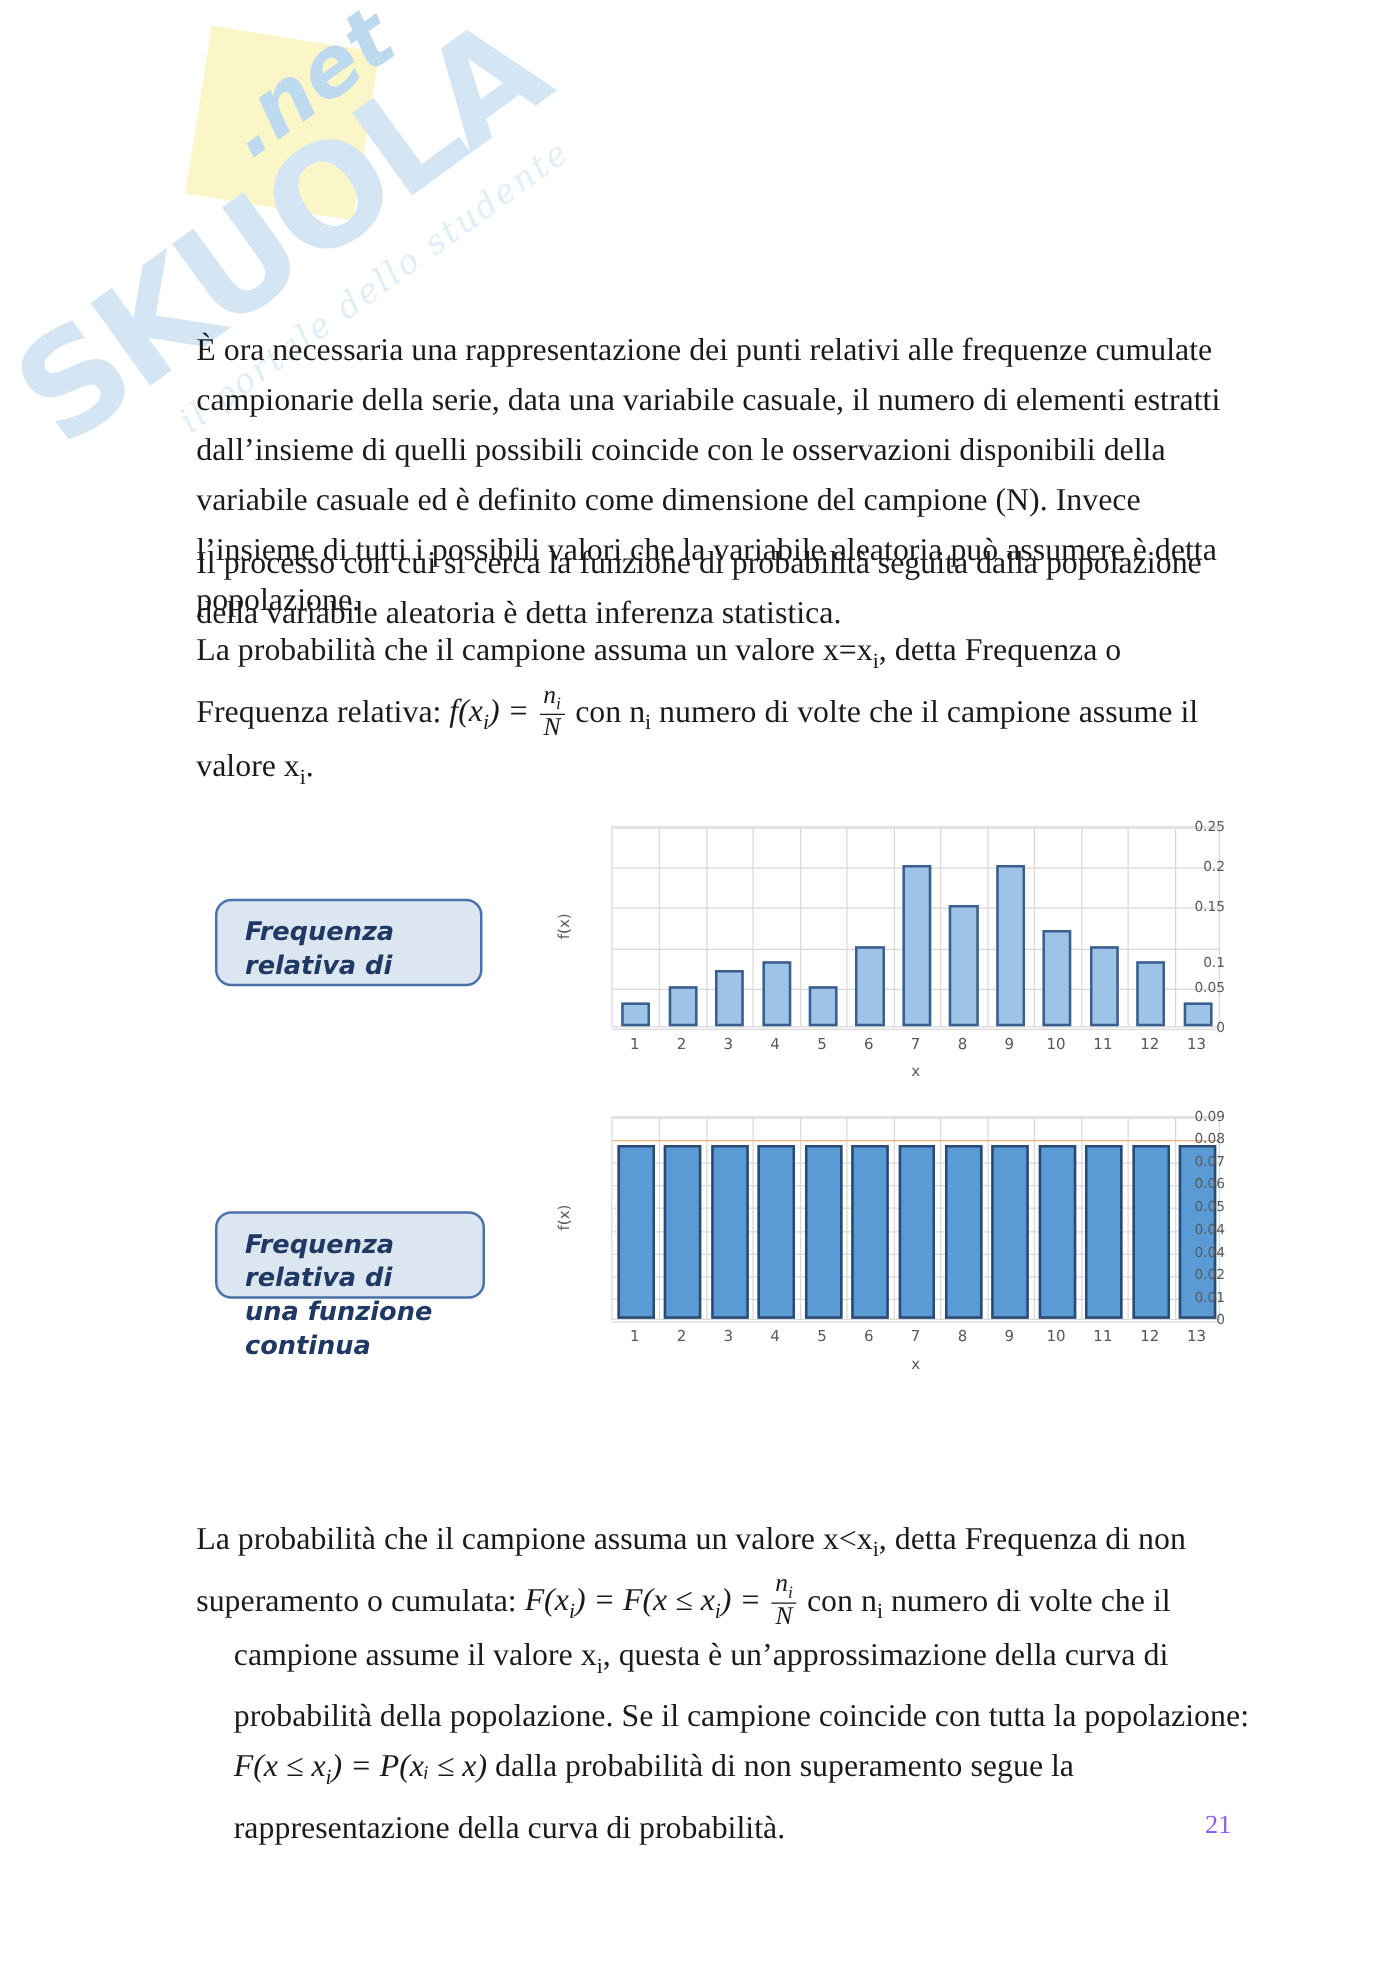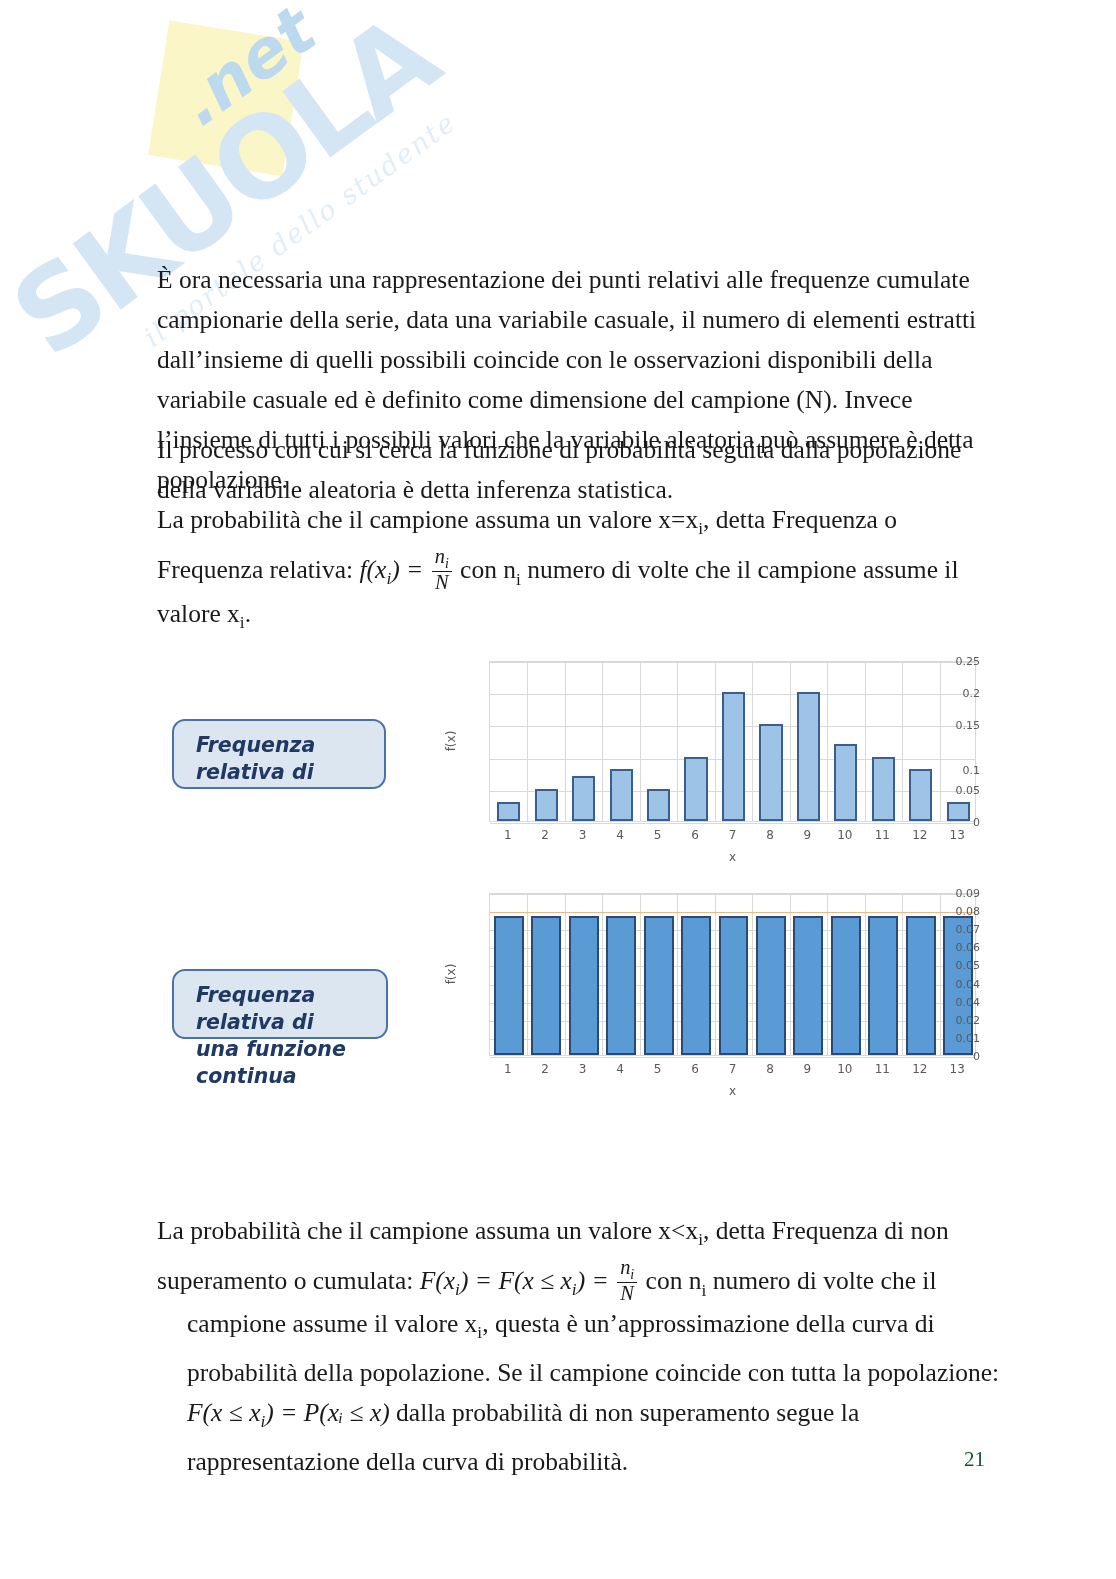--- a/index.html
+++ b/index.html
@@ -220,21 +220,21 @@
     background: #f0b27a;
     opacity: .85;
   }
 
   #page-number {
     position: absolute;
     right: 131px;
     top: 1447px;
     font-family: "Liberation Serif", serif;
     font-size: 21px;
-    color: #14532d;
+    color: #8b5cf6;
   }
 </style>
 </head>
 <body>
 
 <div id="watermark">
   <div class="wm-rot">
     <div class="wm-diamond"></div>
     <div class="wm-main">SKUOLA</div>
     <div class="wm-net">.net</div>

